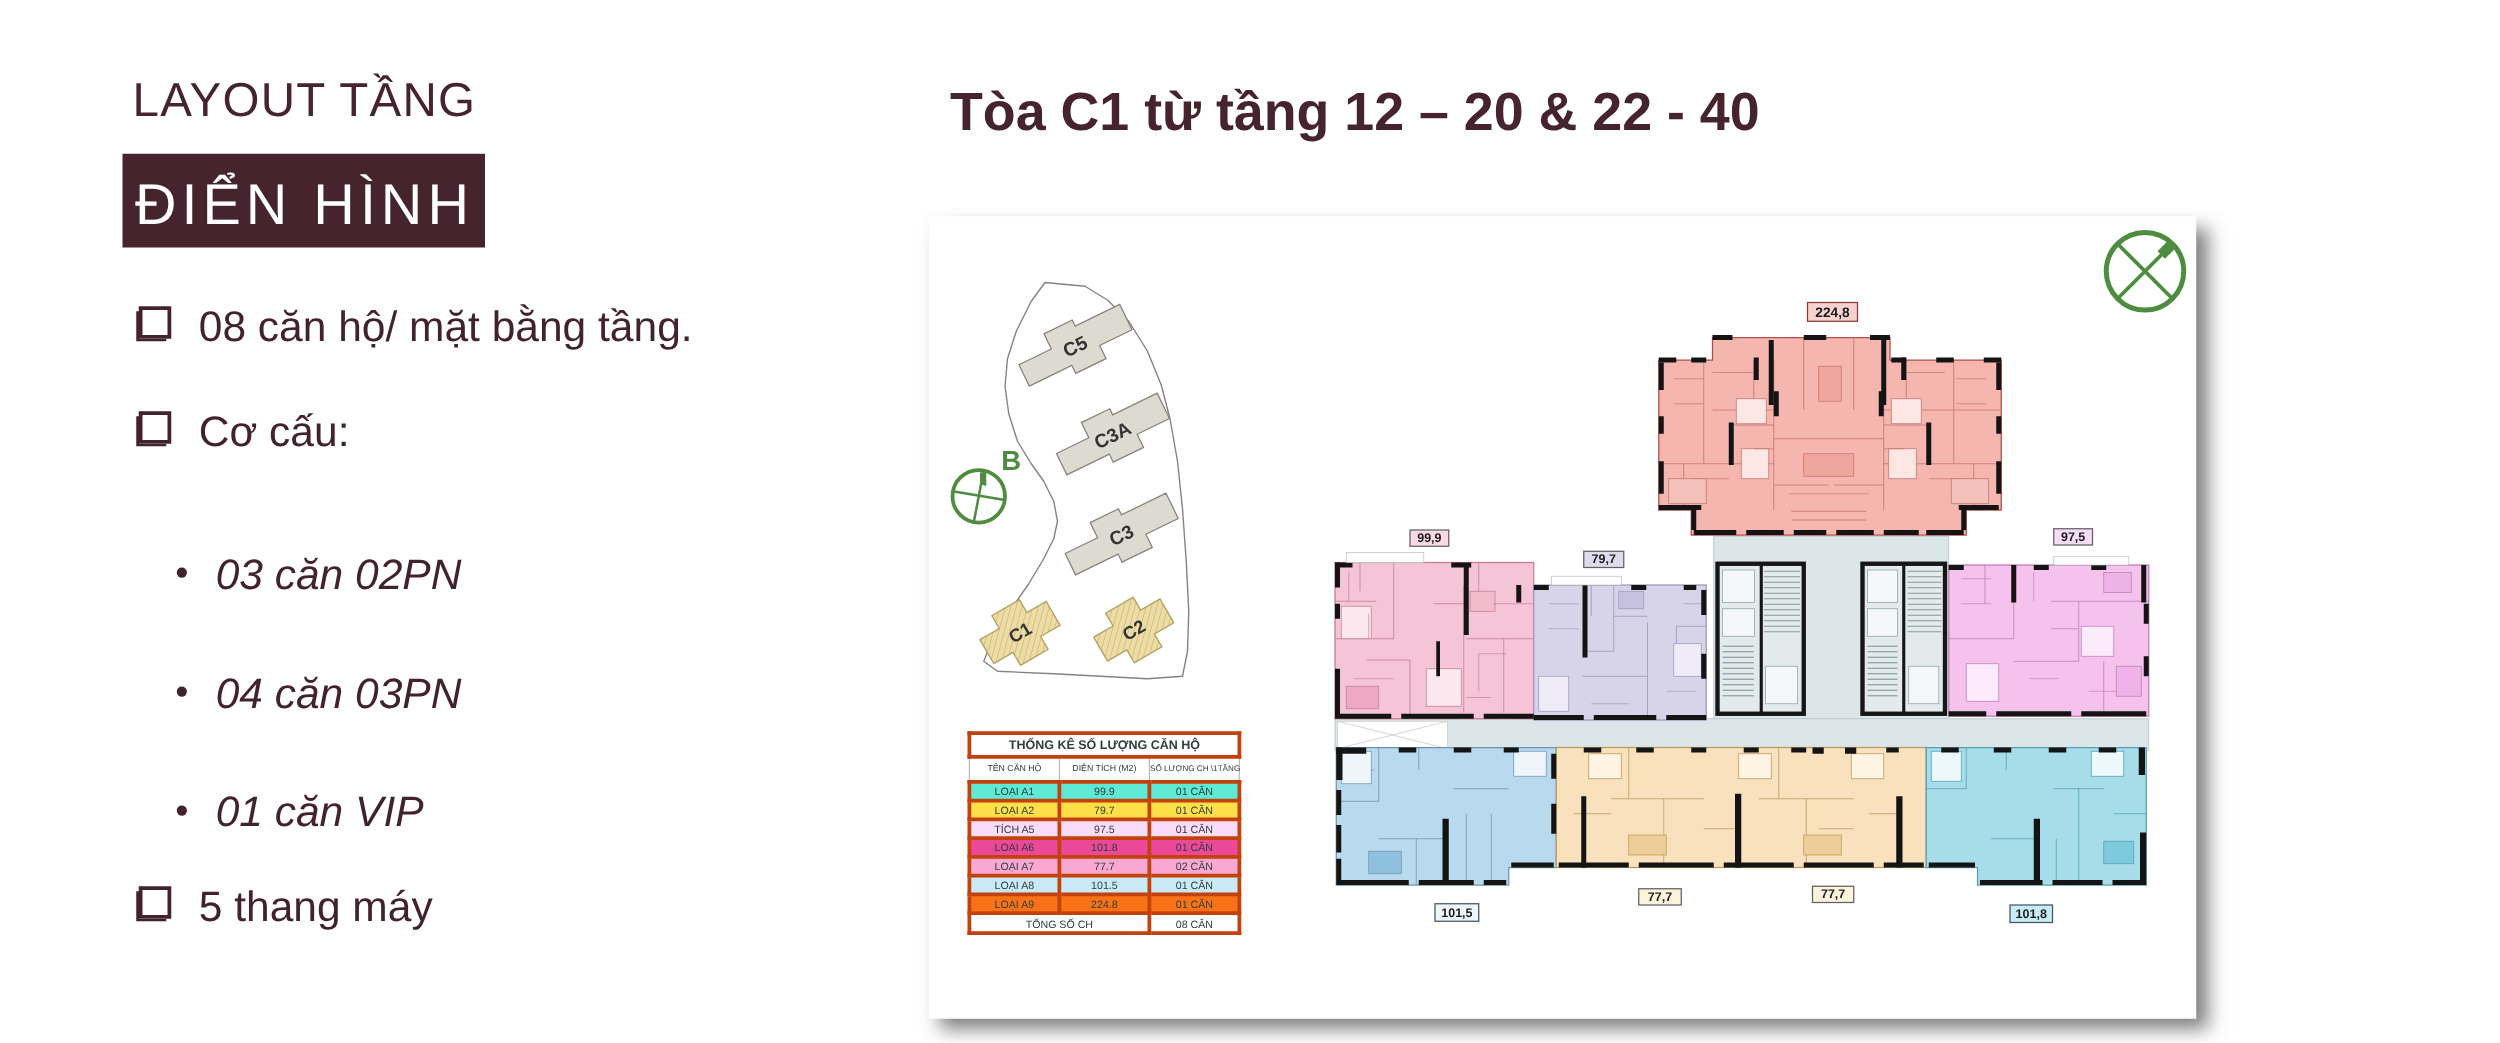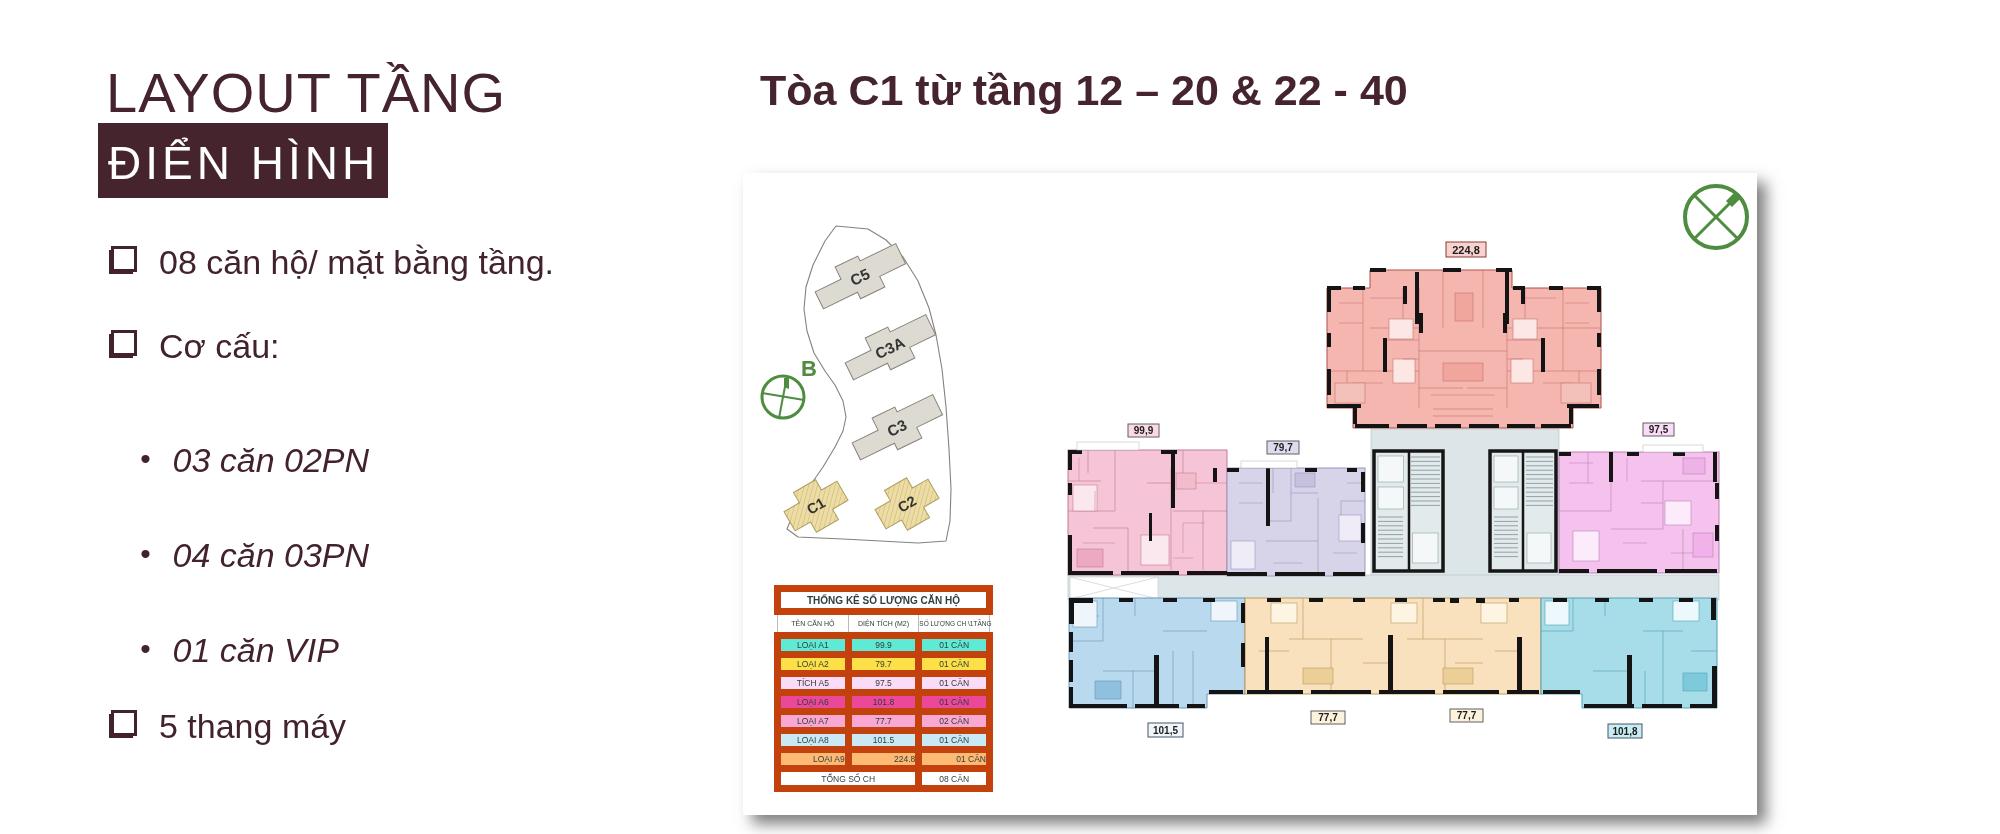--- a/index.html
+++ b/index.html
@@ -1,31 +1,31 @@
 <!DOCTYPE html>
 <html><head>
 <meta charset="utf-8">
 <style>
   html,body{margin:0;padding:0;}
   body{width:2000px;height:834px;position:relative;background:#ffffff;overflow:hidden;
        font-family:"Liberation Sans", sans-serif;}
-  .t1{position:absolute;left:106px;top:60px;font-size:56px;letter-spacing:1px;color:#46242e;}
+  .t1{position:absolute;left:106px;top:60px;font-size:38px;letter-spacing:1px;color:#46242e;}
   .t2box{position:absolute;left:98px;top:123px;width:290px;height:75px;background:#46242e;}
   .t2box span{position:absolute;left:10px;top:13px;font-size:46px;letter-spacing:4px;color:#fff;}
   .li{position:absolute;color:#42232c;font-size:34px;}
   .sq{display:inline-block;width:20px;height:20px;border:3px solid #42232c;
       box-shadow:-3px 3px 0 -1px #42232c;margin-right:22px;position:relative;top:-2px;}
   .it{font-style:italic;margin-top:20px;}
   .blt{display:inline-block;margin-right:22px;font-size:30px;position:relative;top:-3px;}
   .hd{position:absolute;left:760px;top:66px;font-size:43px;font-weight:bold;color:#46242e;letter-spacing:0px;}
   .panel{position:absolute;left:743px;top:173px;width:1014px;height:642px;background:#fff;
          box-shadow:9px 9px 14px rgba(95,95,95,.8);}
   table.tk{border-collapse:collapse;position:absolute;left:31px;top:412px;width:219px;
            font-size:8.5px;color:#2e3e3e;text-align:center;border:1px solid #666;table-layout:fixed;}
-  table.tk td{border:7px solid #c2410c;padding:0;height:12px;}
+  table.tk td{border:3px solid #c2410c;padding:0;height:12px;}
   table.tk .hr td{border:1px solid #bbb;}
 </style>
 </head>
 <body>
   <div class="t1">LAYOUT TẦNG</div>
   <div class="t2box">
     <span>ĐIỂN HÌNH</span>
   </div>
   <div class="li" style="left:111px;top:243px;"><span class="sq"></span>08 căn hộ/ mặt bằng tầng.</div>
   <div class="li" style="left:111px;top:327px;"><span class="sq"></span>Cơ cấu:</div>
@@ -433,21 +433,21 @@
       <tr style="background:#f9a8d4;">
           <td>LOẠI A7</td>
           <td>77.7</td>
           <td>02 CĂN</td>
         </tr>
       <tr style="background:#c9e9f5;">
           <td>LOẠI A8</td>
           <td>101.5</td>
           <td>01 CĂN</td>
         </tr>
-      <tr style="background:#fdba74;text-align:right;">
+      <tr style="background:#f97316;">
           <td>LOẠI A9</td>
           <td>224.8</td>
           <td>01 CĂN</td>
         </tr>
       <tr>
           <td colspan="2" style="height:13px;">TỔNG SỐ CH</td>
           <td>08 CĂN</td>
         </tr>
     </tbody>
     </table>

